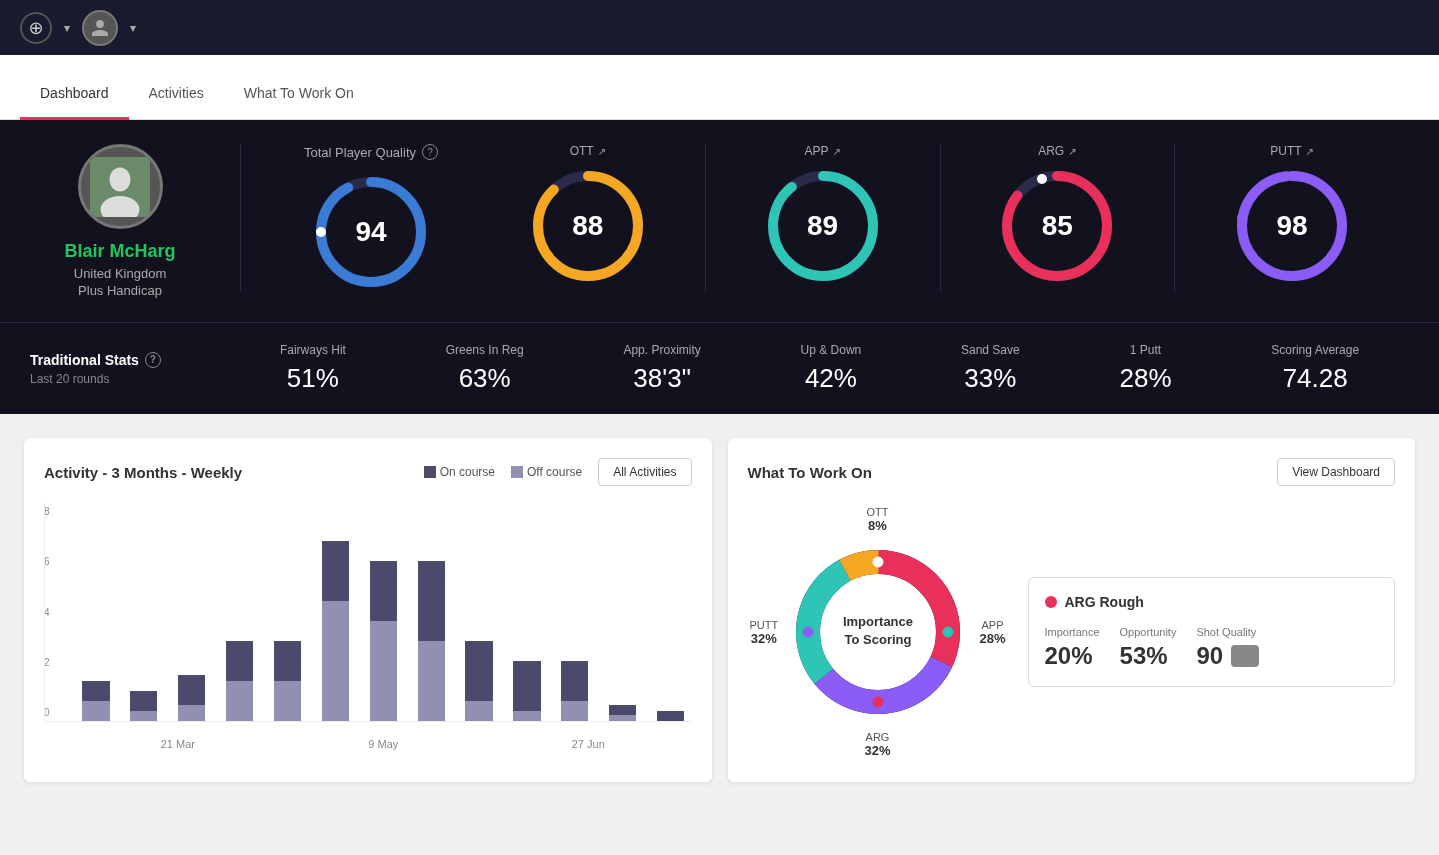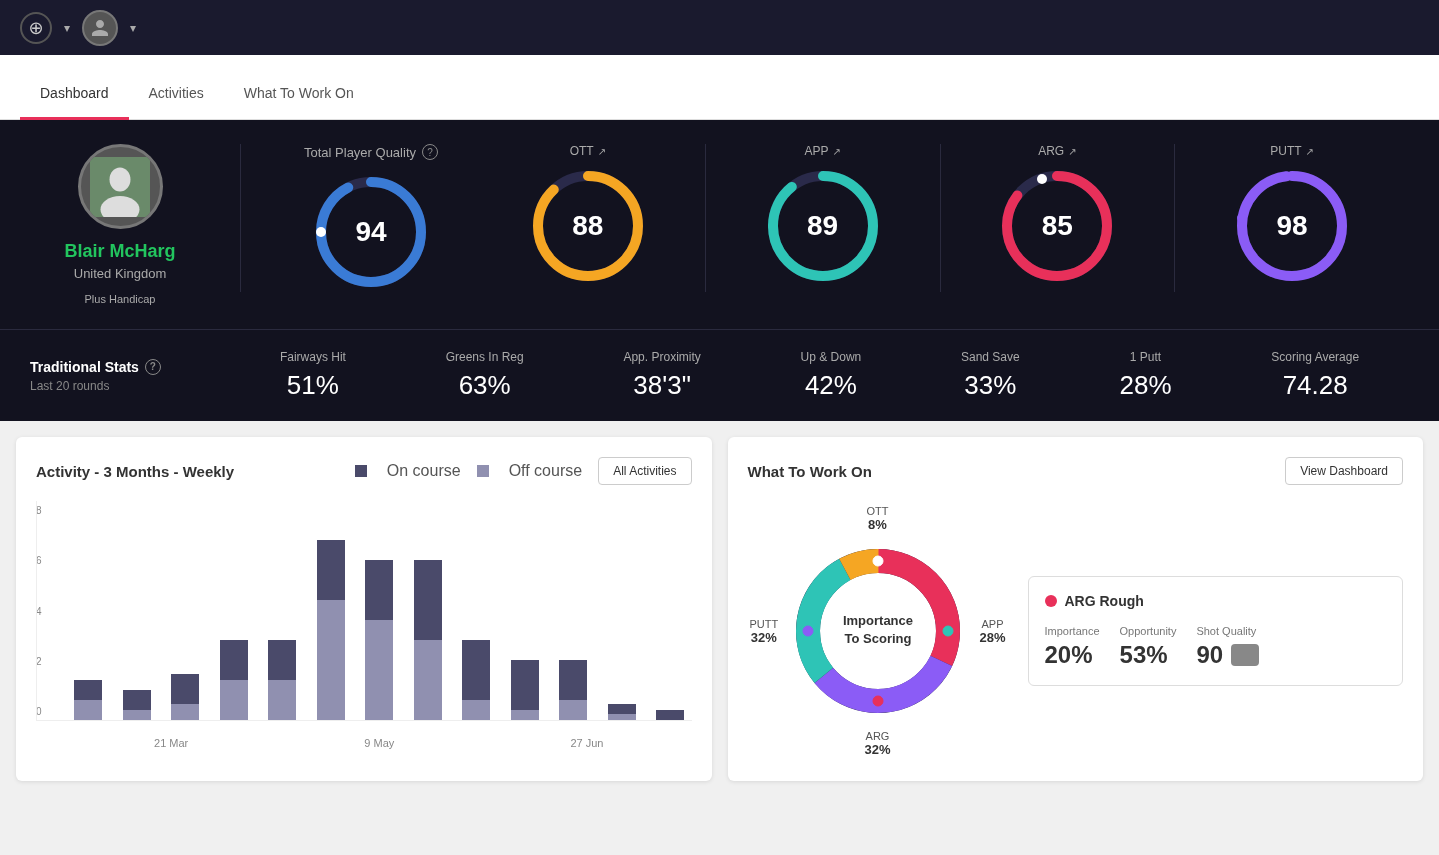--- a/index.html
+++ b/index.html
@@ -59,21 +59,21 @@
     .player-info { min-width: 180px; display: flex; flex-direction: column; align-items: center; text-align: center; }
     .player-avatar {
       width: 85px; height: 85px; border-radius: 50%; background: #555;
       overflow: hidden; border: 3px solid #777;
       display: flex; align-items: center; justify-content: center;
       margin-bottom: 12px;
     }
     .player-avatar svg { width: 60px; height: 60px; fill: #999; }
     .player-name { font-size: 18px; font-weight: 700; color: #22c55e; }
     .player-country { font-size: 13px; color: #aaa; margin-top: 4px; }
-    .player-handicap { font-size: 11px; color: #aaa; margin-top: 12px; }
+    .player-handicap { font-size: 13px; color: #aaa; margin-top: 2px; }
 
     
     .scores-section {
       display: flex;
       flex: 1;
       gap: 0;
       border-left: 1px solid #2a2a3e;
       padding-left: 30px;
     }
     .score-item {
@@ -121,31 +121,31 @@
     }
     .stat-label-group { min-width: 200px; }
     .stat-title { font-size: 14px; font-weight: 600; color: #fff; display: flex; align-items: center; gap: 6px; }
     .stat-subtitle { font-size: 12px; color: #888; margin-top: 4px; }
     .stats-items { display: flex; flex: 1; justify-content: space-around; }
     .stat-item { text-align: center; }
     .stat-item-label { font-size: 12px; color: #aaa; margin-bottom: 6px; }
     .stat-item-value { font-size: 26px; font-weight: 300; color: #fff; }
 
     
-    .bottom { display: flex; gap: 16px; padding: 16px; background: #f0f0f0; }
+    .bottom { display: flex; gap: 16px; padding: 24px; background: #f0f0f0; }
 
     
     .activity-card {
       background: #fff; border-radius: 6px; padding: 20px;
       flex: 1; box-shadow: 0 1px 4px rgba(0,0,0,0.1);
     }
     .card-header { display: flex; align-items: center; justify-content: space-between; margin-bottom: 16px; }
     .card-title { font-size: 15px; font-weight: 600; color: #333; }
     .legend { display: flex; gap: 16px; align-items: center; }
-    .legend-item { display: flex; align-items: center; gap: 20px; font-size: 16px; color: #555; }
+    .legend-item { display: flex; align-items: center; gap: 4px; font-size: 12px; color: #555; }
     .legend-dot { width: 12px; height: 12px; }
     .all-activities-btn {
       border: 1px solid #ccc; border-radius: 4px; padding: 6px 14px;
       font-size: 12px; background: #fff; cursor: pointer; color: #333;
     }
 
     
     .bar-chart {
       position: relative; height: 220px; display: flex; align-items: flex-end;
       border-left: 1px solid #eee; border-bottom: 1px solid #eee;

